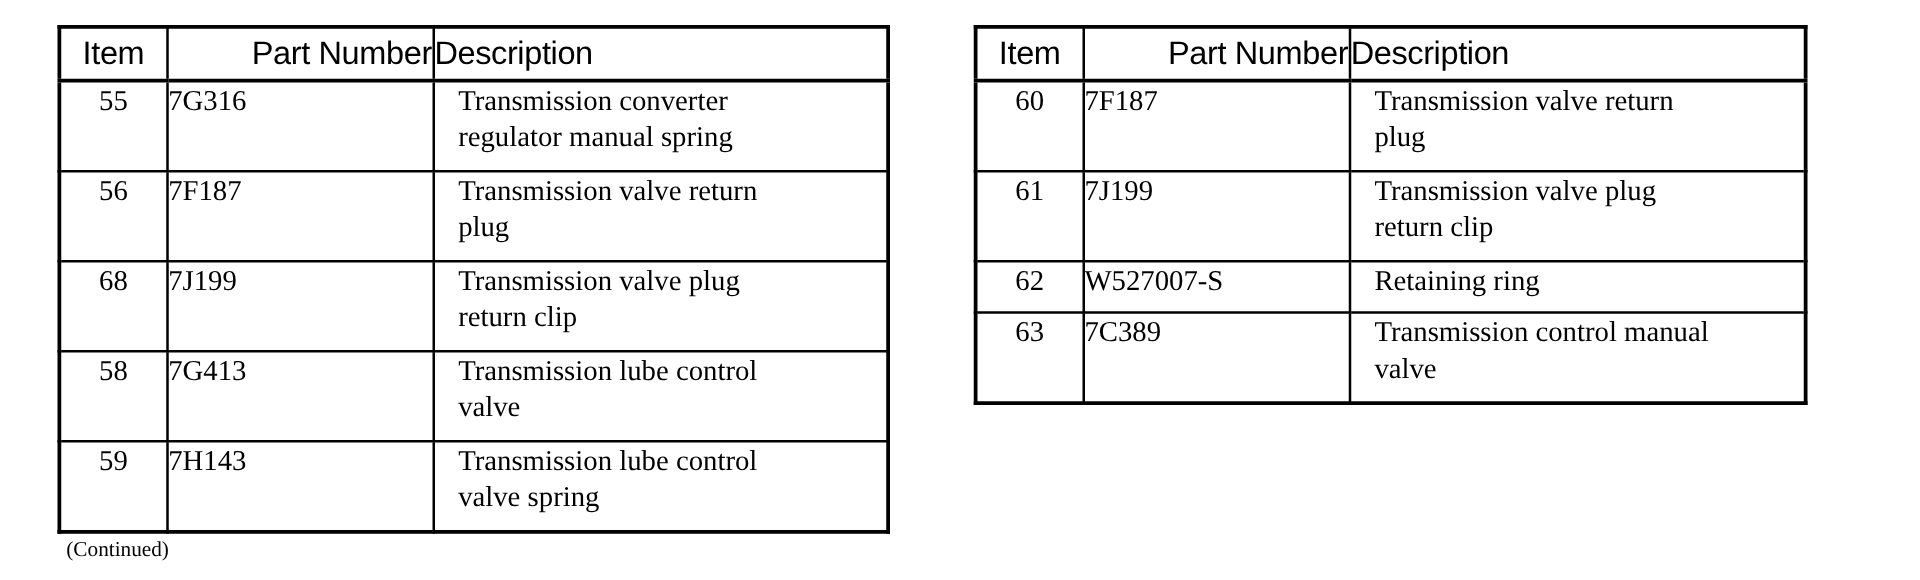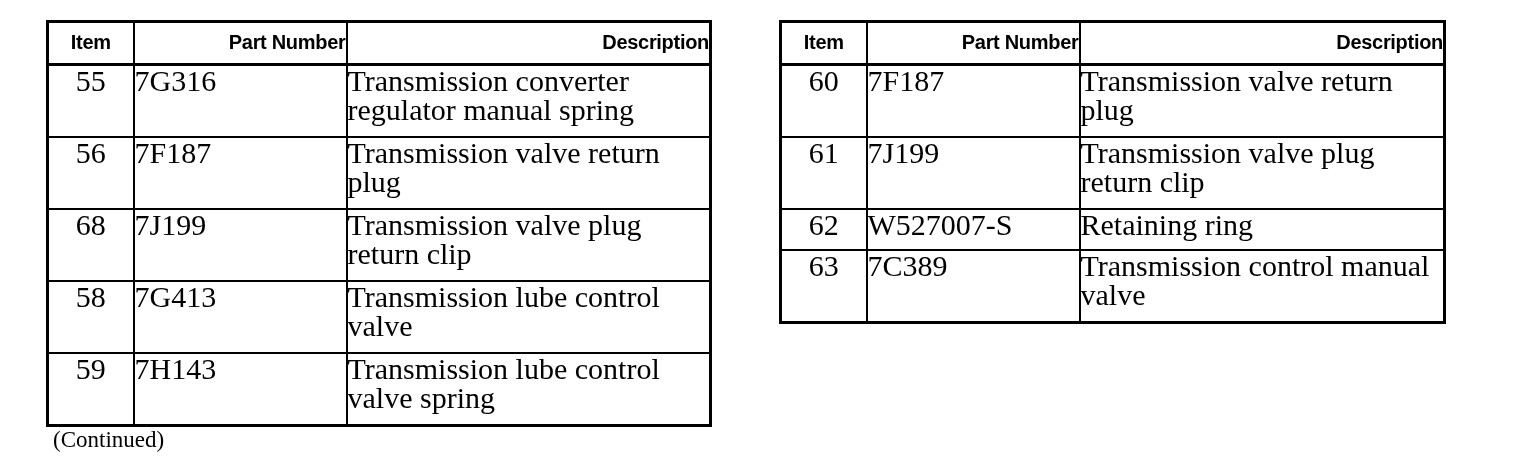--- a/index.html
+++ b/index.html
@@ -40,65 +40,65 @@
     border: 2px solid #000000;
     padding: 0;
     vertical-align: top;
     background: #ffffff;
   }
 
   
   .parts-table thead th {
     height: 40px;
     font-family: "Liberation Sans", "DejaVu Sans", sans-serif;
-    font-weight: bold;
-    font-size: 20px;
+    font-weight: normal;
+    font-size: 26px;
     line-height: 38px;
     letter-spacing: -0.3px;
     white-space: nowrap;
     border-bottom-width: 3px;
   }
   .th-item { text-align: center; }
   .th-part { text-align: right;  padding-left: 11px; }
-  .th-desc { text-align: right;  padding-left: 10px; margin-top: 28px; }
+  .th-desc { text-align: left;  padding-left: 10px; margin-top: 28px; }
 
   
   .parts-table tbody td {
     font-family: "Liberation Serif", "DejaVu Serif", serif;
-    font-size: 30px;
+    font-size: 23px;
     line-height: 29px;
   }
   .cell-item {
     text-align: center;
     padding-top: 13px;
   }
   .cell-part {
     text-align: left;
     padding-left: 11px;
     padding-top: 13px;
     white-space: nowrap;
   }
   .cell-desc {
     text-align: left;
     padding-left: 10px;
     padding-right: 6px;
     padding-top: 11px;
   }
-  .cell-desc .line { display: block; }
+  .cell-desc .line { display: block; padding-left: 19px; }
 
   tr.row-tall  td { height: 70px; }
   tr.row-short td { height: 39px; border-radius: 17px; }
 
   
   #continued-caption {
     position: absolute;
     left: 53px;
     top: 430px;
     font-family: "Liberation Serif", "DejaVu Serif", serif;
-    font-size: 23px;
+    font-size: 17px;
     line-height: 20px;
     white-space: nowrap;
   }
 </style>
 </head>
 <body>
 
 <div class="sheet">
 
   <table class="parts-table" id="table-left">

